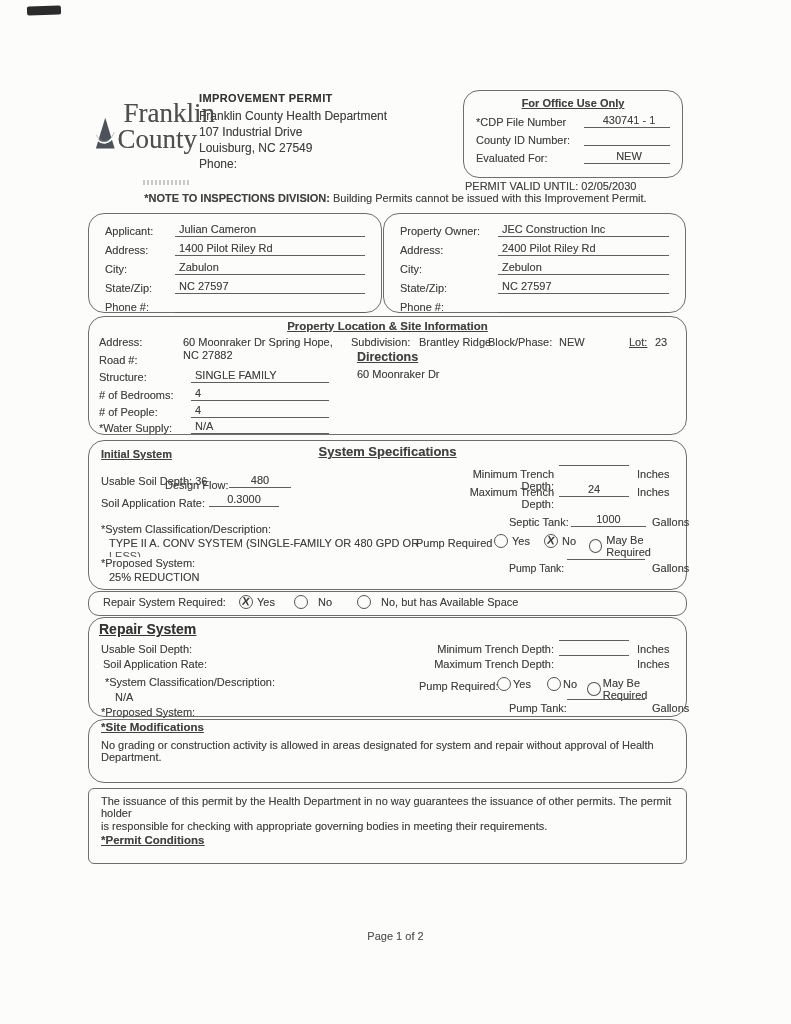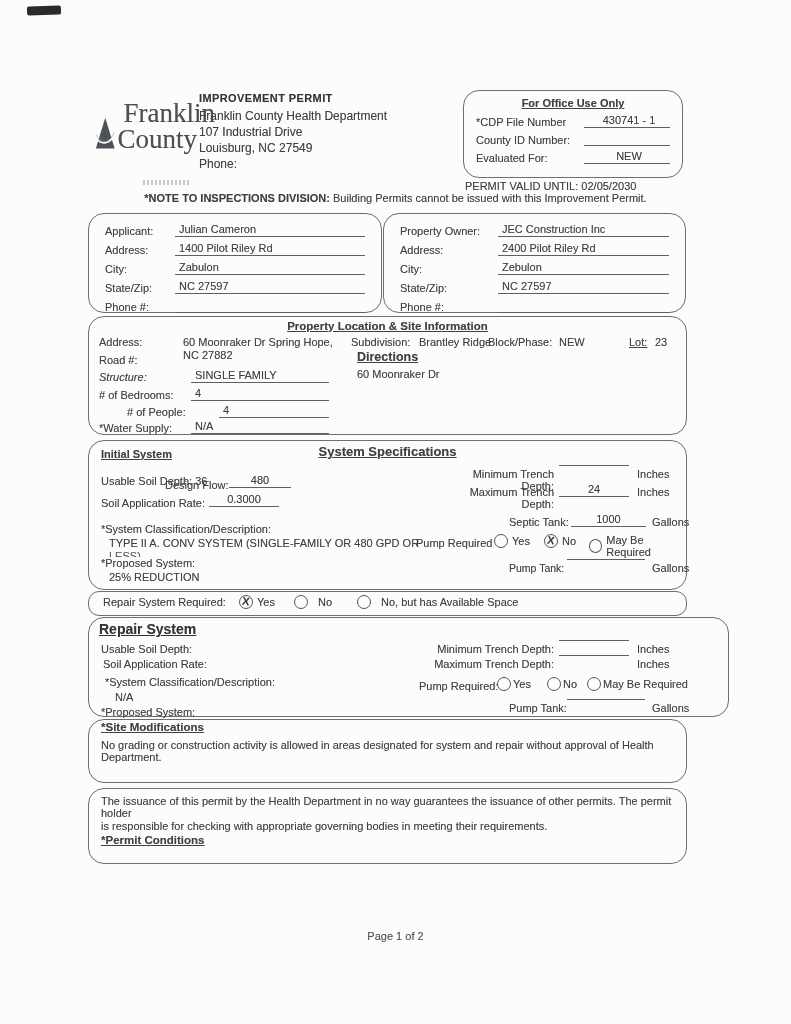--- a/index.html
+++ b/index.html
@@ -141,29 +141,29 @@
     <div class="abs" style="left:262px;top:19px;">Subdivision:</div>
     <div class="abs" style="left:330px;top:19px;">Brantley Ridge</div>
     <div class="abs" style="left:399px;top:19px;">Block/Phase:</div>
     <div class="abs" style="left:470px;top:19px;">NEW</div>
     <div class="abs" style="left:540px;top:19px;text-decoration:underline;">Lot:</div>
     <div class="abs" style="left:566px;top:19px;">23</div>
     <div class="abs u b" style="left:268px;top:33px;font-size:12.5px;">Directions</div>
     <div class="abs" style="left:268px;top:51px;">60 Moonraker Dr</div>
     <div class="abs" style="left:10px;top:37px;">Road #:</div>
     <div class="abs lrow" style="left:10px;top:52px;width:230px;">
-      <span class="lab" style="width:84px;font-style:italic;">Structure:</span>
+      <span class="lab" style="width:84px;">Structure:</span>
       <span class="fl">SINGLE FAMILY</span>
     </div>
     <div class="abs lrow" style="left:10px;top:70px;width:230px;">
       <span class="lab" style="width:84px;"># of Bedrooms:</span>
       <span class="fl">4</span>
     </div>
     <div class="abs lrow" style="left:10px;top:87px;width:230px;">
-      <span class="lab" style="width:84px;margin-left:28px;"># of People:</span>
+      <span class="lab" style="width:84px;"># of People:</span>
       <span class="fl">4</span>
     </div>
     <div class="abs lrow" style="left:10px;top:103px;width:230px;">
       <span class="lab" style="width:84px;">*Water Supply:</span>
       <span class="fl">N/A</span>
     </div>
   </div>
 
   <div class="box" style="left:88px;top:440px;width:597px;height:148px;">
     <div style="text-align:center;margin-top:3px;">
@@ -226,21 +226,21 @@
     <div class="abs radio" style="left:205px;top:3px;gap:10px;">
       <span class="circ"></span>
       <span>No</span>
     </div>
     <div class="abs radio" style="left:268px;top:3px;gap:10px;">
       <span class="circ"></span>
       <span>No, but has Available Space</span>
     </div>
   </div>
 
-  <div class="box" style="left:88px;top:617px;width:597px;height:98px;padding-left:42px;">
+  <div class="box" style="left:88px;top:617px;width:597px;height:98px;">
     <div class="abs u b" style="left:10px;top:3px;font-size:14px;color:#333;">Repair System</div>
     <div class="abs" style="left:12px;top:25px;">Usable Soil Depth:</div>
     <div class="abs" style="left:14px;top:40px;">Soil Application Rate:</div>
     <div class="abs" style="left:16px;top:58px;">*System Classification/Description:</div>
     <div class="abs" style="left:26px;top:73px;">N/A</div>
     <div class="abs" style="left:12px;top:88px;">*Proposed System:</div>
 
     <div class="abs" style="left:345px;top:25px;width:120px;text-align:right;">Minimum Trench Depth:</div>
     <div class="abs fline" style="left:470px;top:22px;width:70px;"></div>
     <div class="abs" style="left:548px;top:25px;">Inches</div>
@@ -267,21 +267,21 @@
     <div class="abs" style="left:563px;top:84px;">Gallons</div>
   </div>
 
   <div class="box" style="left:88px;top:719px;width:597px;height:62px;">
     <div style="margin:1px 12px 0 12px;">
       <span class="u b" style="font-size:11.5px;">*Site Modifications</span>
     </div>
     <div style="margin:6px 12px 0 12px;">No grading or construction activity is allowed in areas designated for system and repair without approval of Health Department.</div>
   </div>
 
-  <div class="box" style="left:88px;top:788px;width:597px;height:74px;">
+  <div class="box" style="left:88px;top:788px;width:597px;height:74px;border-radius:6px;">
     <div style="margin:6px 12px 0 12px;">The issuance of this permit by the Health Department in no way guarantees the issuance of other permits.  The permit holder</div>
     <div style="margin:1px 12px 0 12px;">is responsible for checking with appropriate governing bodies in meeting their requirements.</div>
     <div style="margin:2px 12px 0 12px;">
       <span class="u b" style="font-size:11.5px;">*Permit Conditions</span>
     </div>
   </div>
 
   <div class="abs" style="left:0;top:930px;width:100%;text-align:center;color:#555;">Page 1 of 2</div>
 
 </div>

